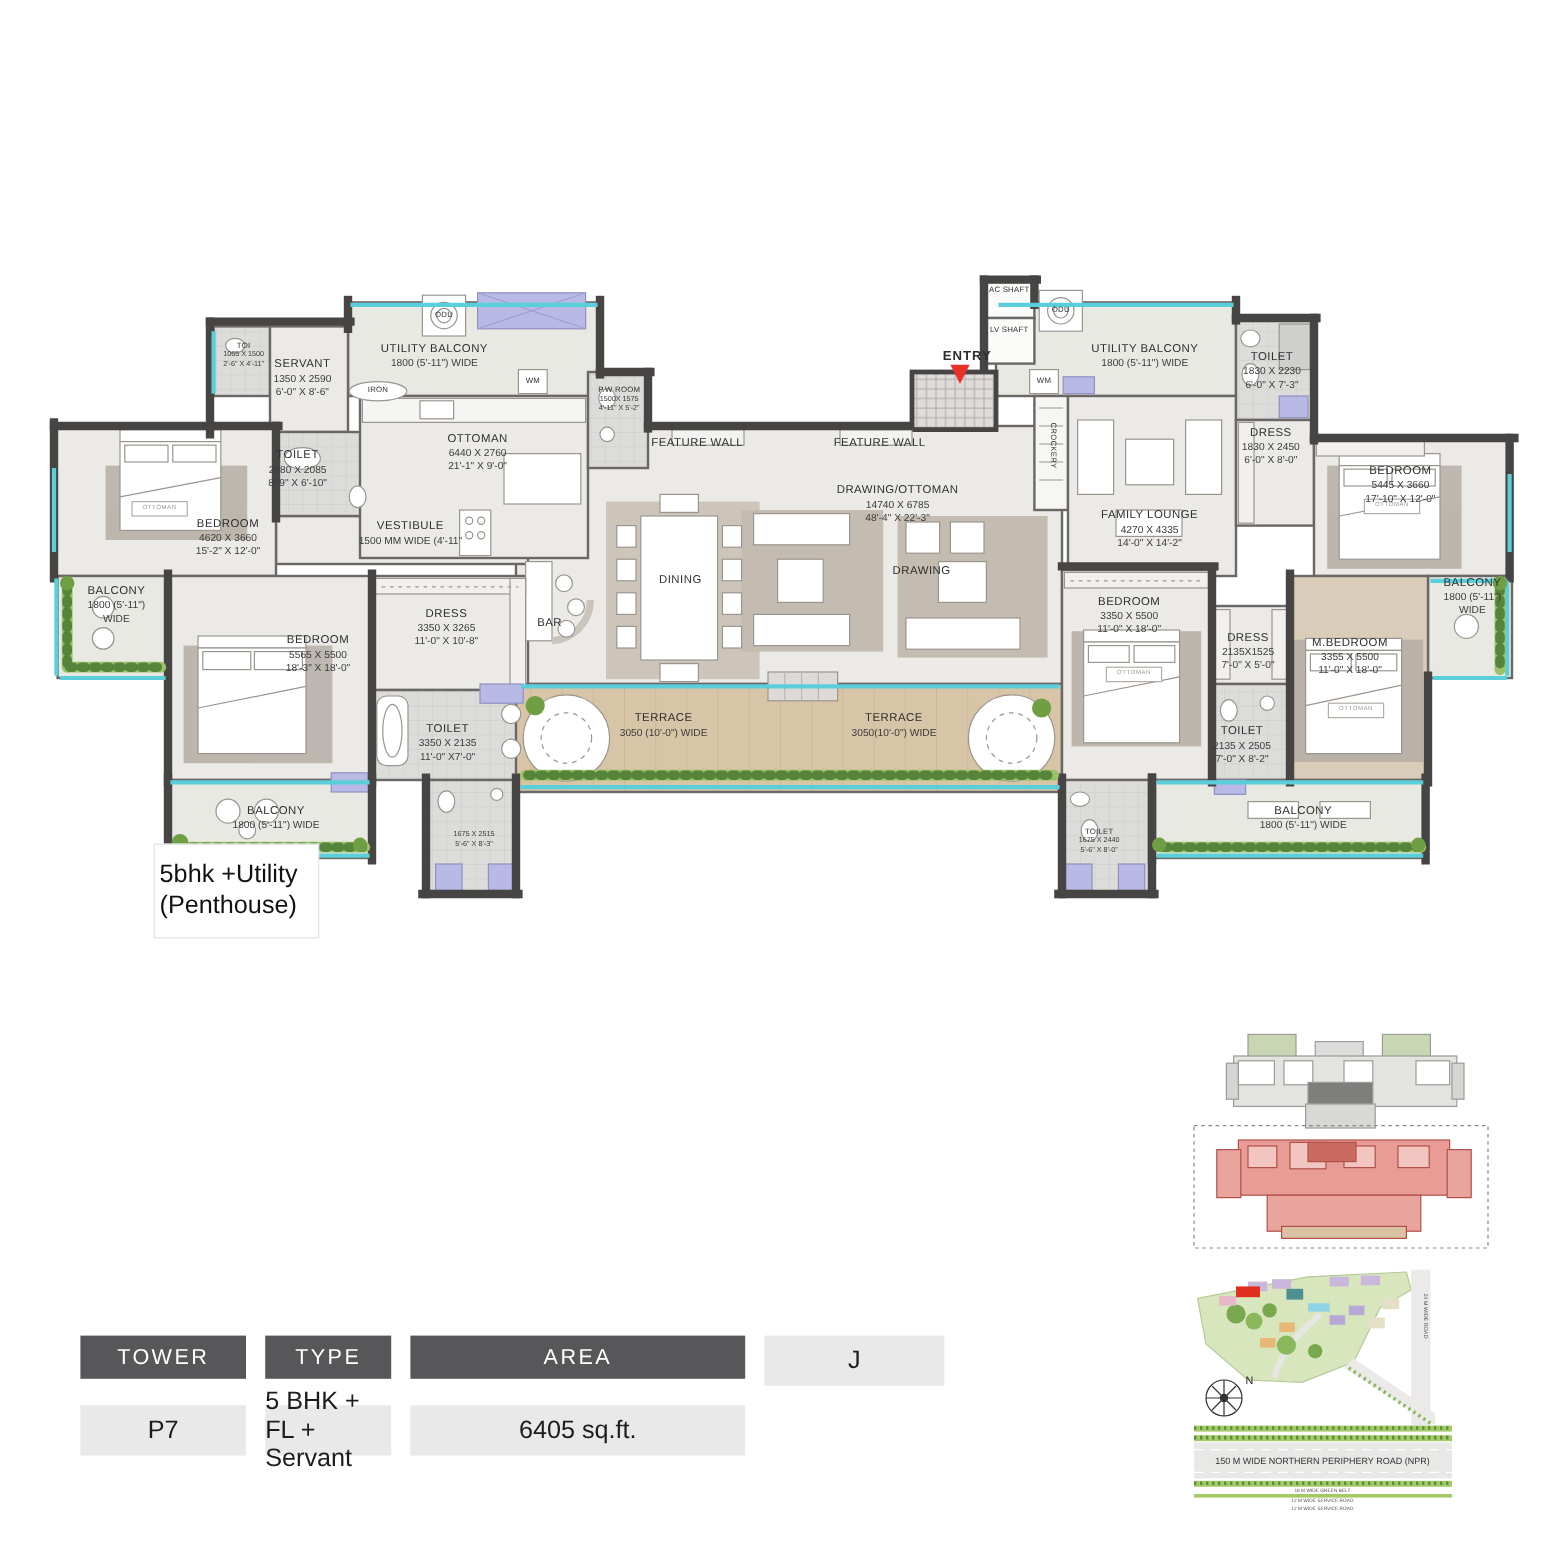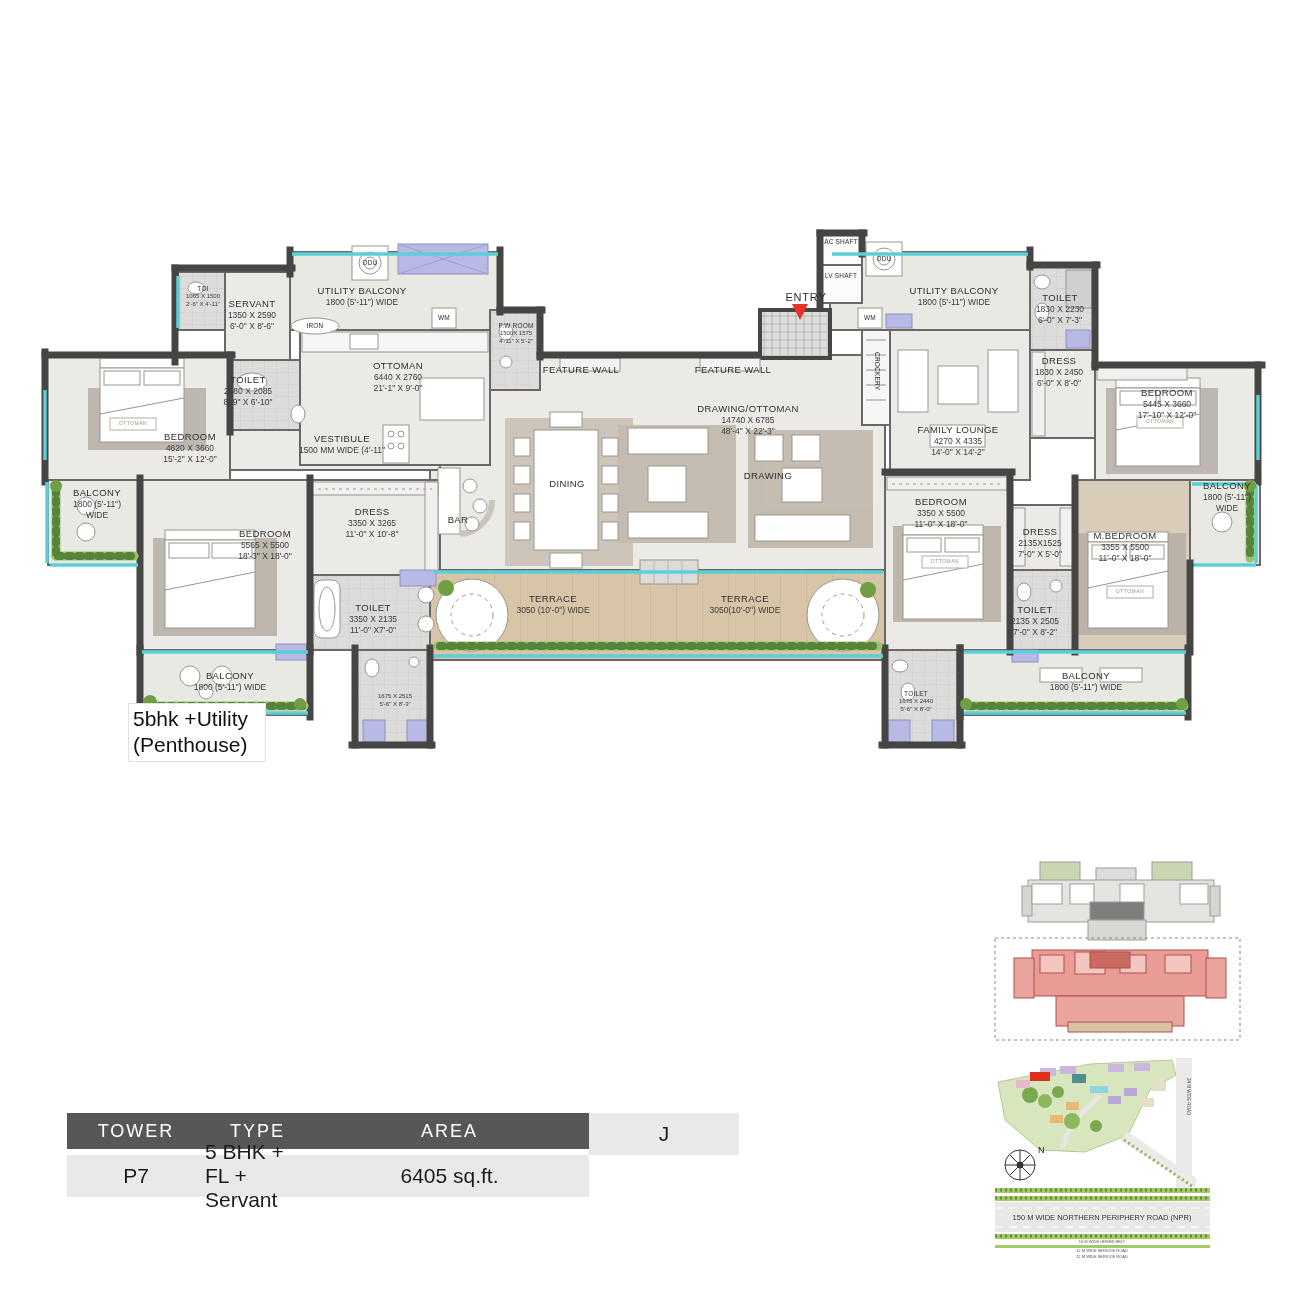--- a/index.html
+++ b/index.html
@@ -9,29 +9,29 @@
   
   .rl{position:absolute;transform:translateX(-50%);text-align:center;color:#3b3b3b;
       font:8.5px/1.3 "Liberation Sans",sans-serif;white-space:nowrap;z-index:5;}
   .rl b{display:block;font-weight:normal;font-size:9.5px;letter-spacing:.4px;color:#2e2e2e;}
   .rl i{display:block;font-style:normal;}
   .rl.xs{font:6px/1.25 "Liberation Sans",sans-serif;}
   .rl.xs b{font-size:6.5px;letter-spacing:.2px;}
   .rl.ot{font-size:5px;color:#8a8a8a;}
   .rl.ot b{font-size:5px;color:#9a9794;letter-spacing:.5px;}
   .rl.vert{writing-mode:vertical-rl;transform:translateX(-50%);letter-spacing:1px;}
-  .rl.entry b{font-size:11px;font-weight:normal;letter-spacing:.8px;margin-left:14px;}
+  .rl.entry b{font-size:11px;font-weight:bold;letter-spacing:.8px;margin-left:14px;}
   .rl.wrap{white-space:normal;width:34px;}
   
   #plan-label{position:absolute;left:128px;top:703px;width:128px;background:#fff;
-      border:1px solid #e2e2e2;padding:2px 4px;z-index:6;
+      border:1px solid #e2e2e2;padding:12px 4px;z-index:6;
       font:21px/1.25 "Liberation Sans",sans-serif;color:#111;text-align:left;}
   
   #info-table{position:absolute;left:67px;top:1113px;width:678px;z-index:6;
-      display:grid;grid-template-columns:138px 105px 279px 150px;gap:0;background:#fff;}
+      display:grid;grid-template-columns:138px 105px 279px 150px;gap:16px;background:#fff;}
   #info-table .hc{background:#57575a;color:#fff;height:36px;display:flex;align-items:center;
       justify-content:center;font-size:18px;letter-spacing:2px;}
   #info-table .dc{background:#e9e9ea;color:#1c1c1c;height:42px;display:flex;align-items:center;
       justify-content:center;font-size:21px;}
 </style>
 </head>
 <body>
 
 <div id="canvas">
 

